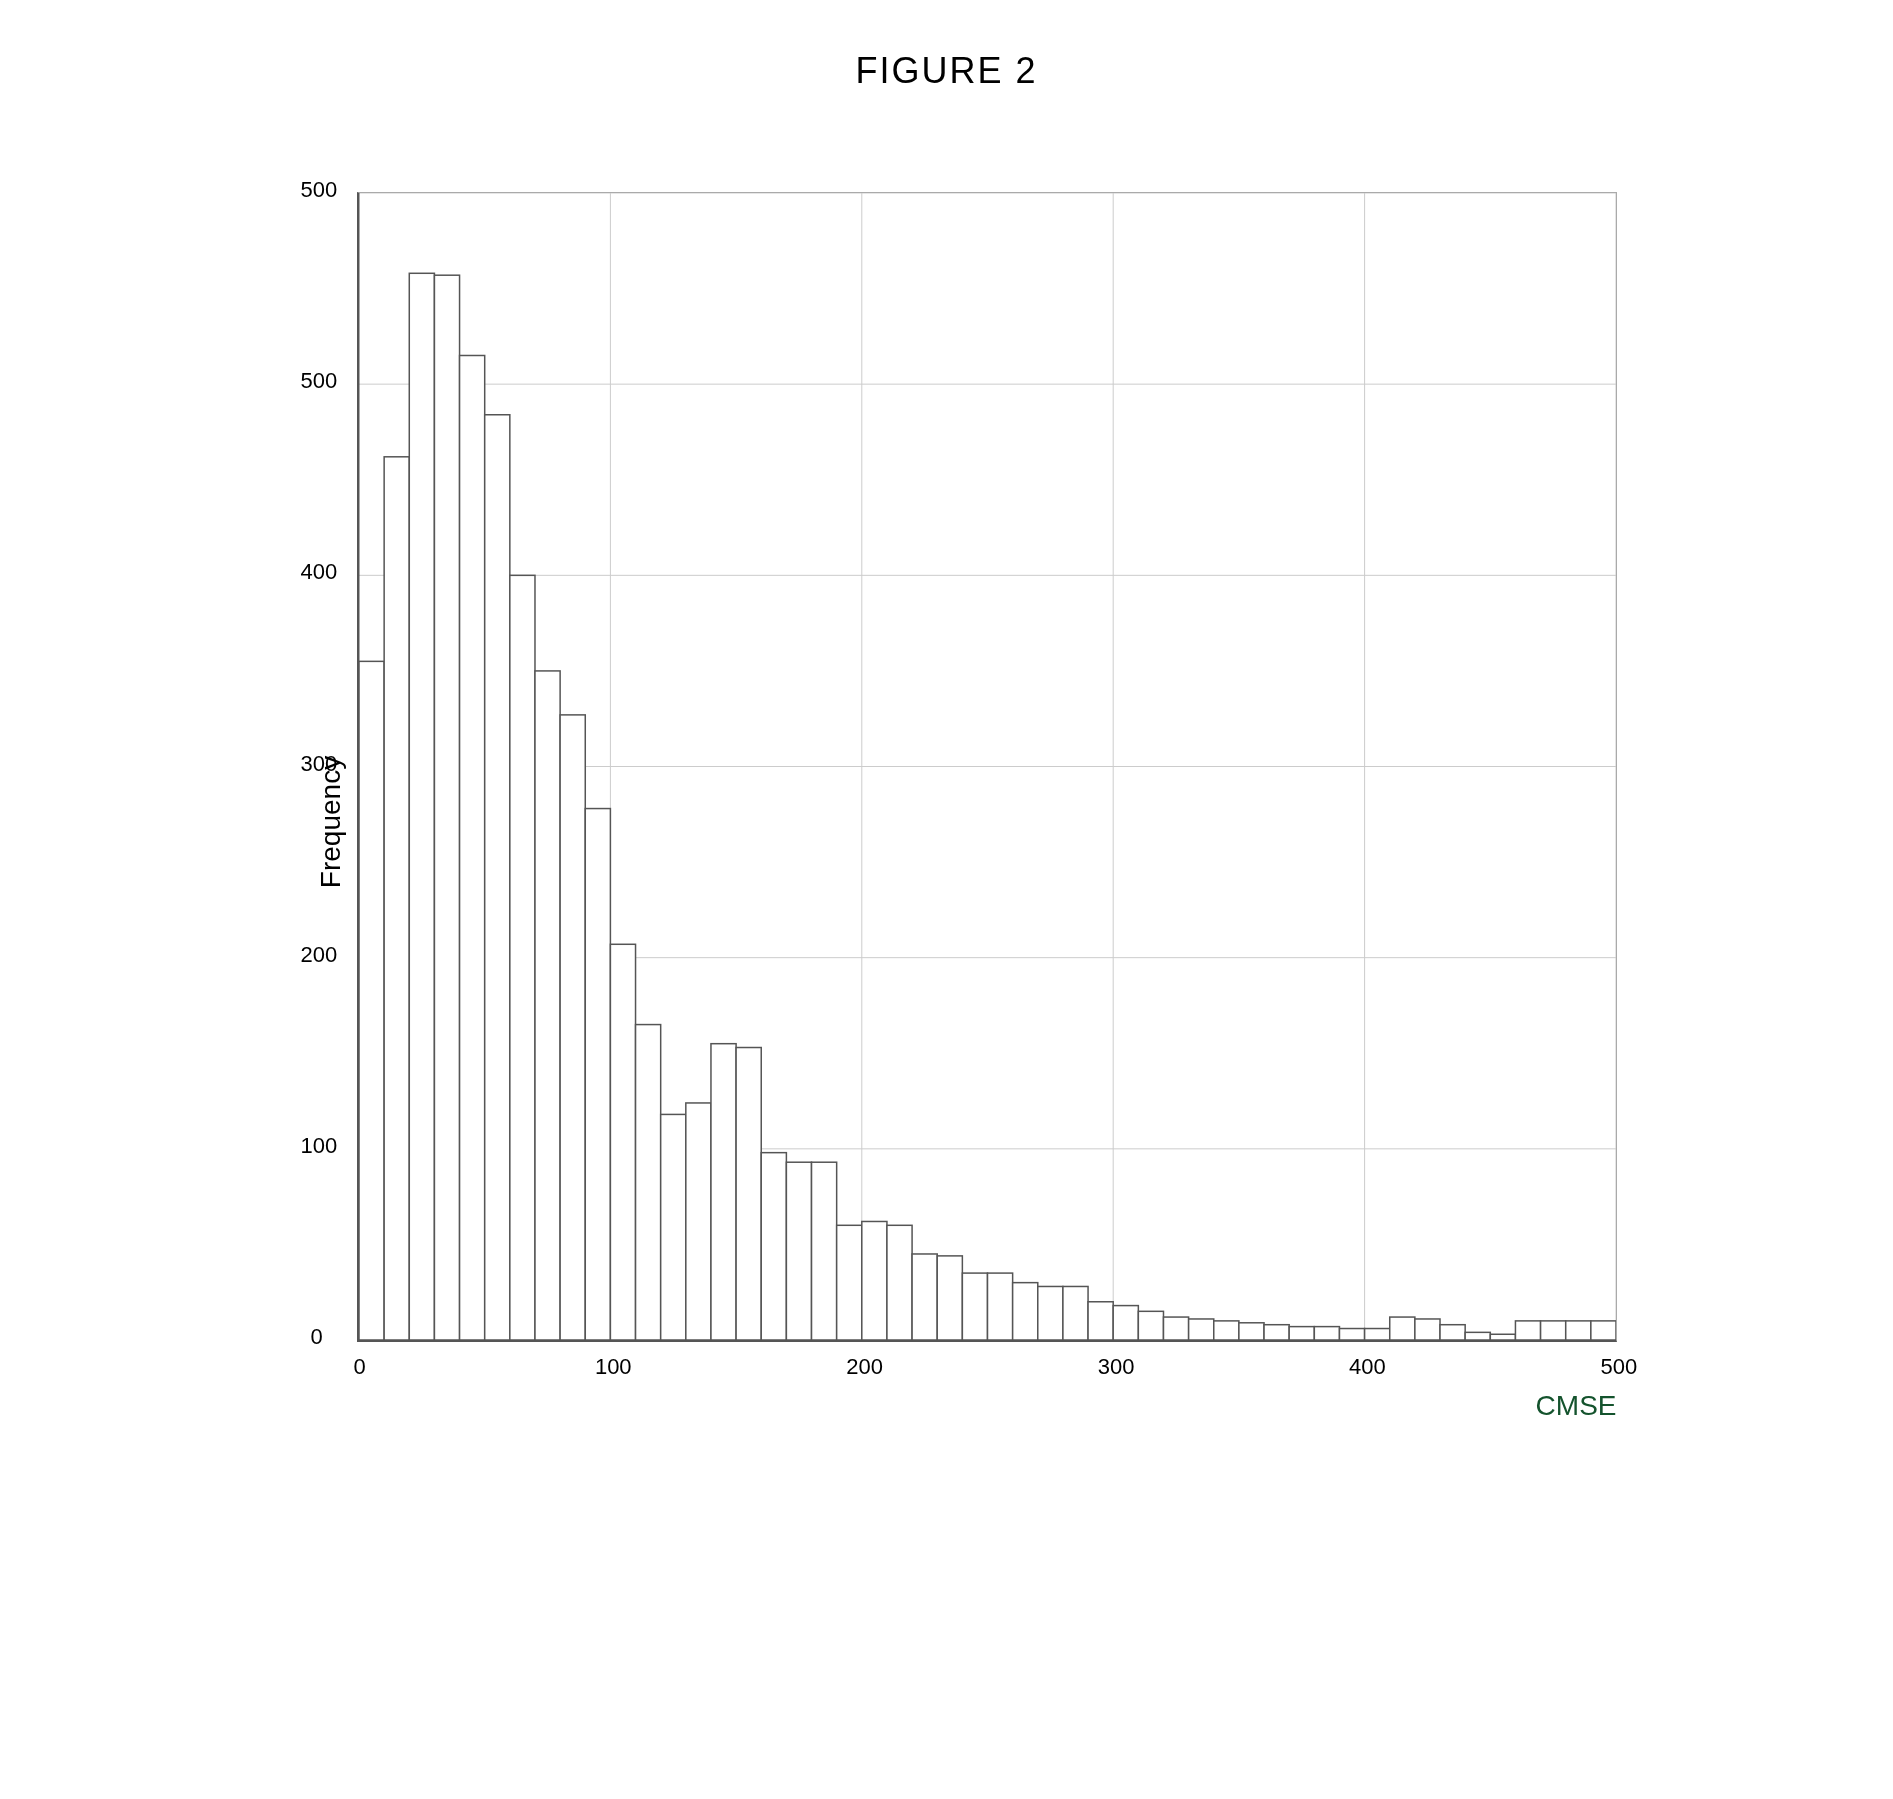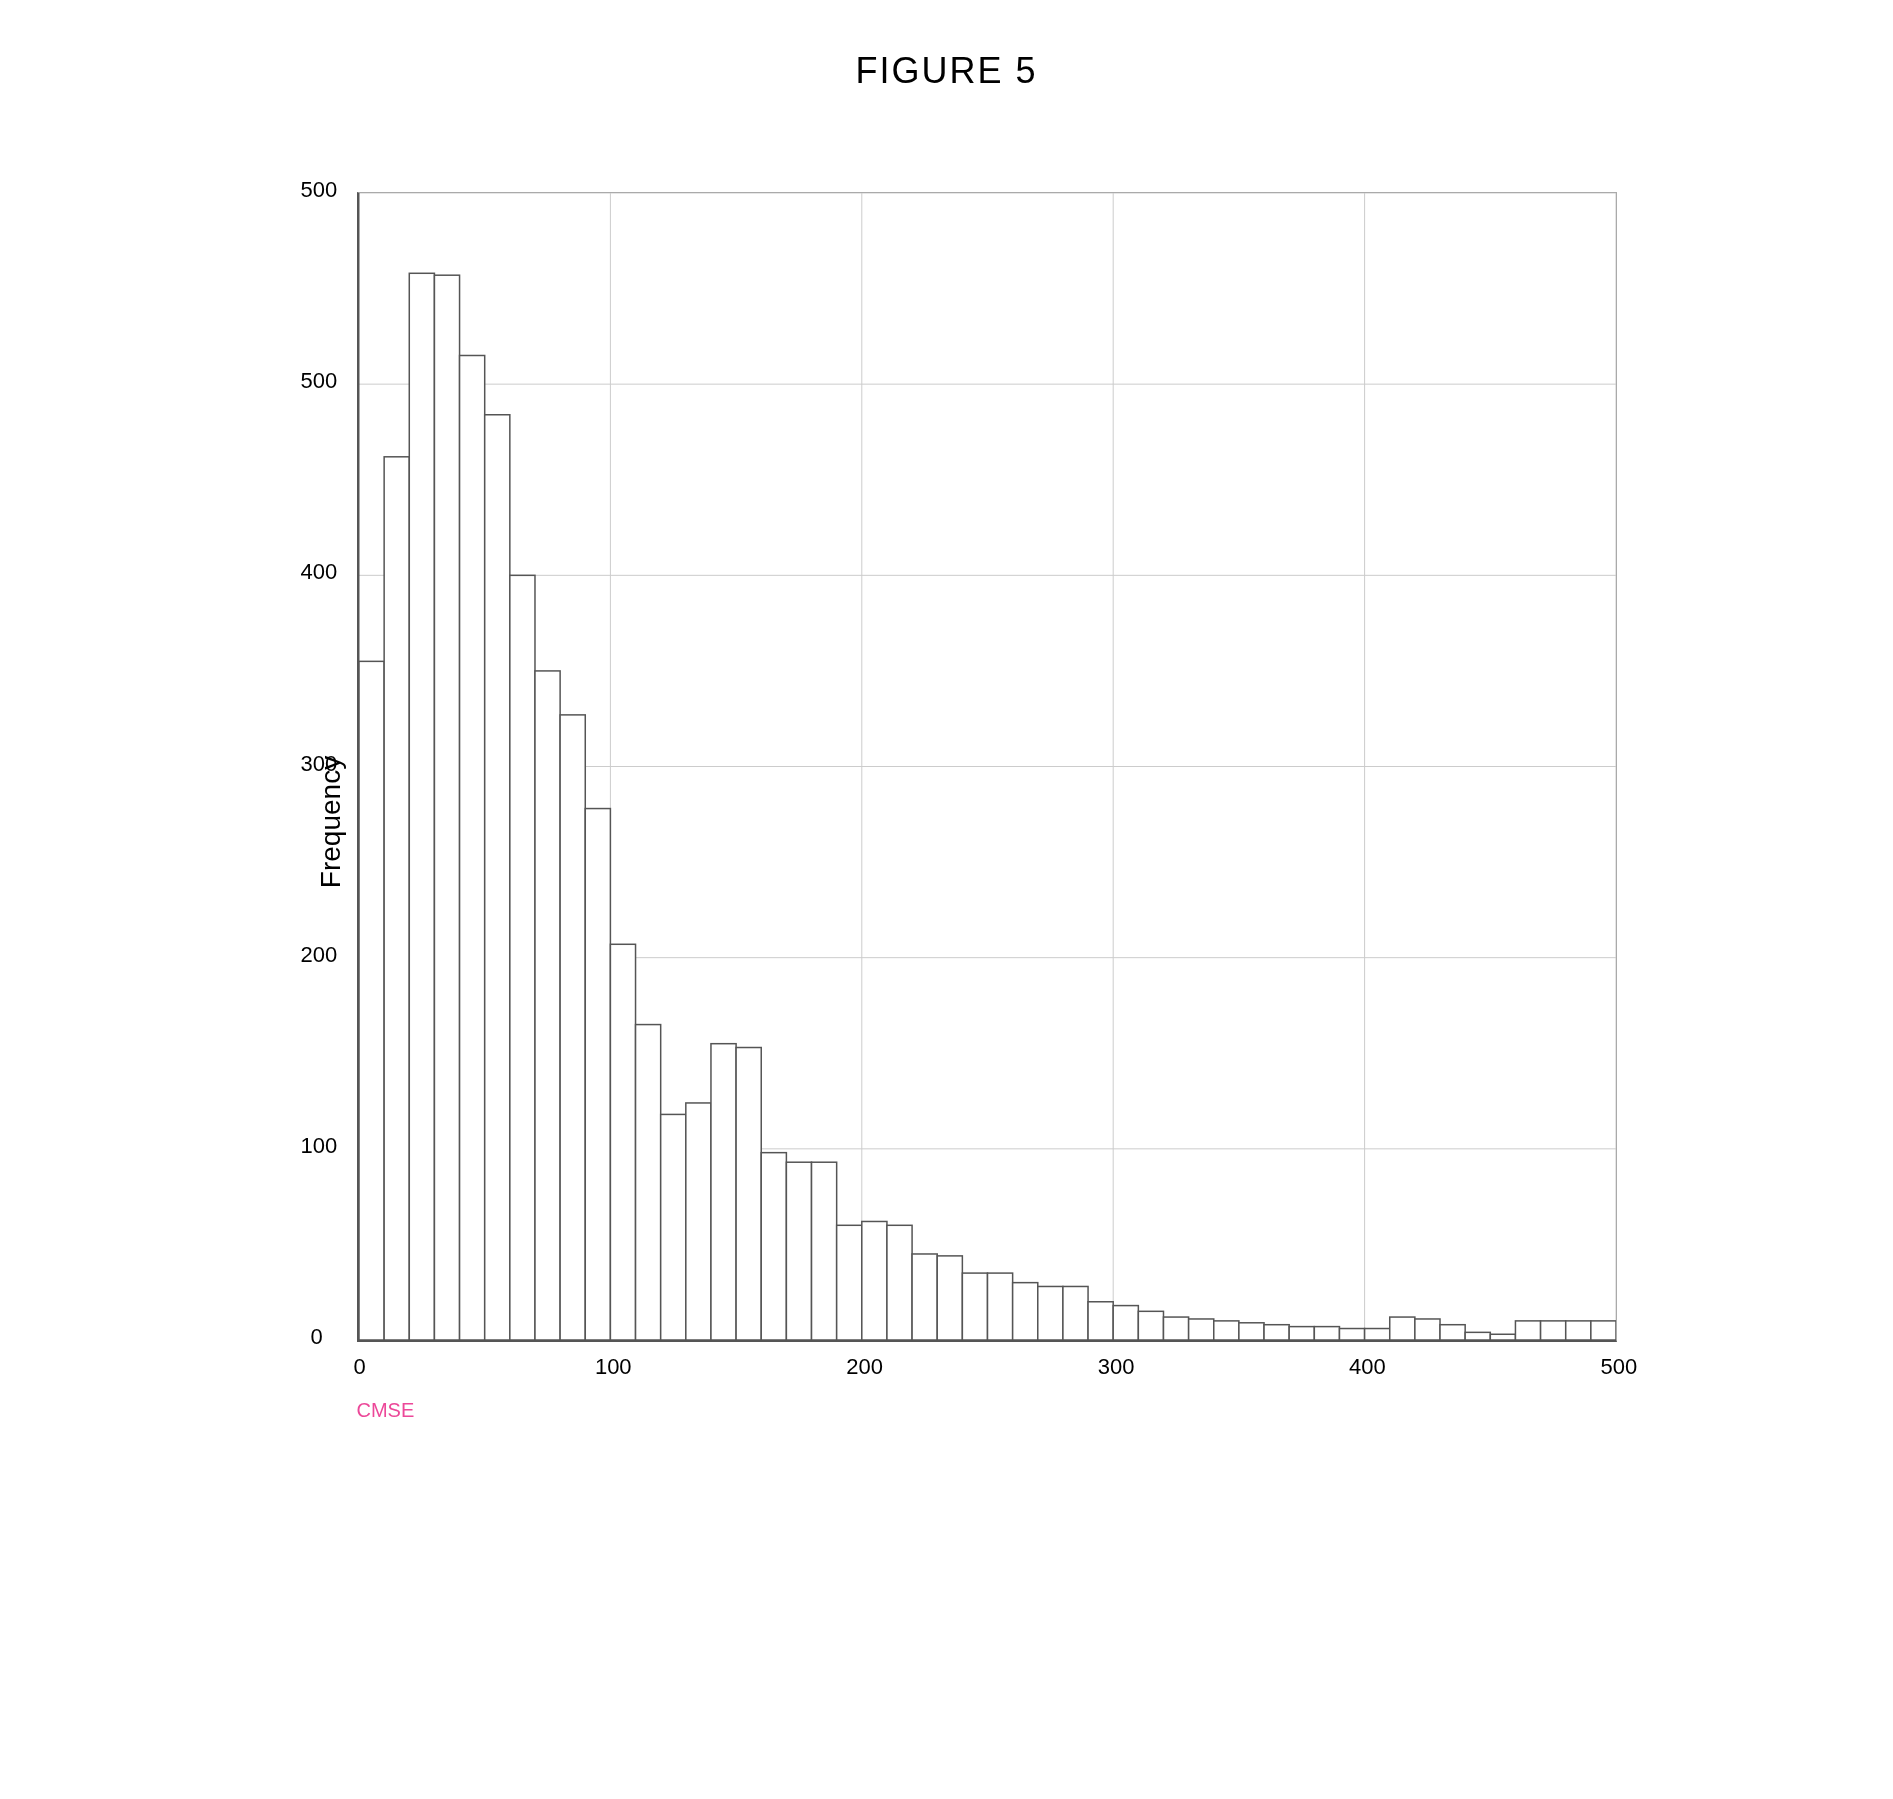--- a/index.html
+++ b/index.html
@@ -36,21 +36,21 @@
       border-bottom: 2px solid #555;
       border-top: 1px solid #aaa;
       border-right: 1px solid #aaa;
       background: #fff;
       overflow: visible;
     }
   </style>
 </head>
 <body>
 
-<h1 class="page-title">FIGURE 5</h1>
+<h1 class="page-title">FIGURE 2</h1>
 
 <div class="chart-container">
 
   <div style="position:absolute; left:18px; top:50%; transform:translateY(-50%) rotate(-90deg); font-size:28px; white-space:nowrap; color:#000;">Frequency</div>
 
   <div class="chart-area" id="chart-area">
     
     <svg id="chart-svg" width="100%" height="100%" viewBox="0 0 1260 1150" preserveAspectRatio="none">
     <line x1="0" x2="1260" y1="1150" y2="1150" stroke="#555" stroke-width="2"></line>
         <line x1="0" x2="1260" y1="958.3333333333334" y2="958.3333333333334" stroke="#ccc" stroke-width="1"></line>
@@ -128,14 +128,14 @@
 
     
     <div style="position:absolute; left:calc(0% - 5px); bottom:-40px; font-size:22px; color:#000;">0</div>
     <div style="position:absolute; left:calc(20% - 15px); bottom:-40px; font-size:22px; color:#000;">100</div>
     <div style="position:absolute; left:calc(40% - 15px); bottom:-40px; font-size:22px; color:#000;">200</div>
     <div style="position:absolute; left:calc(60% - 15px); bottom:-40px; font-size:22px; color:#000;">300</div>
     <div style="position:absolute; left:calc(80% - 15px); bottom:-40px; font-size:22px; color:#000;">400</div>
     <div style="position:absolute; left:calc(100% - 15px); bottom:-40px; font-size:22px; color:#000;">500</div>
   </div>
 
-  <div style="position:absolute; bottom:50px; left:110px; right:30px; text-align:left; font-size:20px; color:#ec4899;">CMSE</div>
+  <div style="position:absolute; bottom:50px; left:110px; right:30px; text-align:right; font-size:28px; color:#14532d;">CMSE</div>
 </div>
 
 </body></html>

